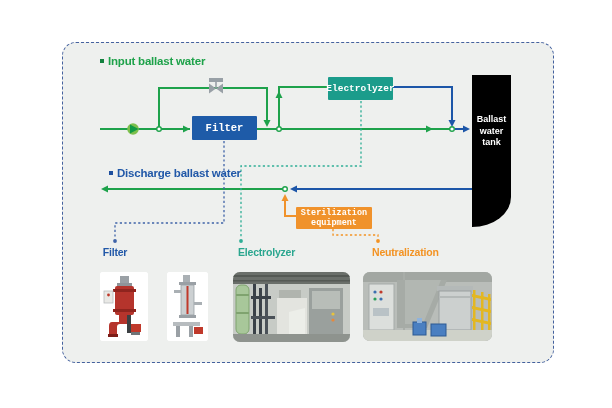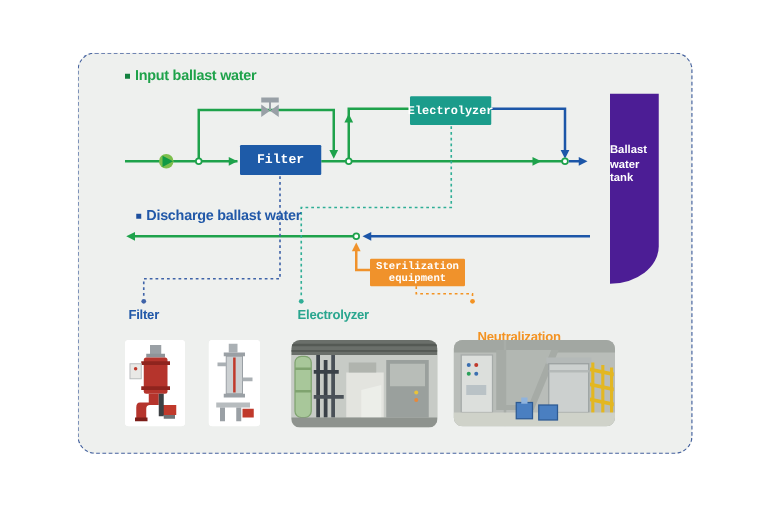--- a/index.html
+++ b/index.html
@@ -7,33 +7,33 @@
          font-family:"Liberation Sans", sans-serif;}
   .panel{position:absolute;left:62px;top:42px;width:492px;height:321px;
          background:#eef0ee;border:1px dashed #44619e;border-radius:14px;box-sizing:border-box;}
   .flow-svg{position:absolute;left:0;top:0;width:612px;height:408px;pointer-events:none;}
   .pbox{position:absolute;display:flex;align-items:center;justify-content:center;
         color:#ffffff;font-weight:bold;text-align:center;box-sizing:border-box;border-radius:1px;font-family:Liberation Mono, monospace;}
   .box-filter{left:192px;top:116px;width:65px;height:24px;background:#1e5ba8;font-size:10.5px;}
   .box-electrolyzer{left:328px;top:77px;width:65px;height:23px;background:#1b9c8b;font-size:9.5px;}
   .box-neutralizing{left:296px;top:207px;width:76px;height:22px;background:#f0922b;
         font-size:8.5px;line-height:1.2;padding:0 4px;}
-  .tank{position:absolute;left:472px;top:75px;width:39px;height:152px;background:#4c1d95;
+  .tank{position:absolute;left:472px;top:75px;width:39px;height:152px;background:#000000;
         border-bottom-right-radius:39px 30px;color:#fff;font-weight:bold;font-size:9px;
-        line-height:1.3;text-align:left;padding-top:39px;box-sizing:border-box;margin-left:16px;}
+        line-height:1.3;text-align:center;padding-top:39px;box-sizing:border-box;}
   .legend{position:absolute;display:flex;align-items:center;font-weight:bold;font-size:11.5px;letter-spacing:-0.2px;}
   .legend .bullet{width:4px;height:4px;margin-right:4px;display:inline-block;}
   .legend-input{left:100px;top:55px;color:#1ea24a;}
   .legend-input .bullet{background:#13813f;}
   .legend-discharge{left:109px;top:167px;color:#2158a8;justify-content:space-between;}
   .legend-discharge .bullet{background:#1d4f9e;}
   .stage-label{position:absolute;top:246px;font-weight:bold;font-size:10.5px;letter-spacing:-0.2px;}
   .lbl-filter{left:95px;width:40px;text-align:center;color:#2158a8;}
   .lbl-sterilization{left:238px;color:#2aa68f;}
-  .lbl-neutralization{left:382px;color:#f39323;margin-top:18px;}
+  .lbl-neutralization{left:372px;color:#f39323;}
   .photo{position:absolute;top:272px;overflow:hidden;}
   .photo svg{display:block;}
   .photo1{left:100px;width:48px;height:69px;border-radius:3px;background:#ffffff;}
   .photo2{left:167px;width:41px;height:69px;border-radius:3px;background:#ffffff;}
   .photo3{left:233px;width:117px;height:70px;border-radius:7px;background:#c7cbc6;}
   .photo4{left:363px;width:129px;height:69px;border-radius:7px;background:#b9bdb9;}
 </style>
 </head>
 <body>
 

